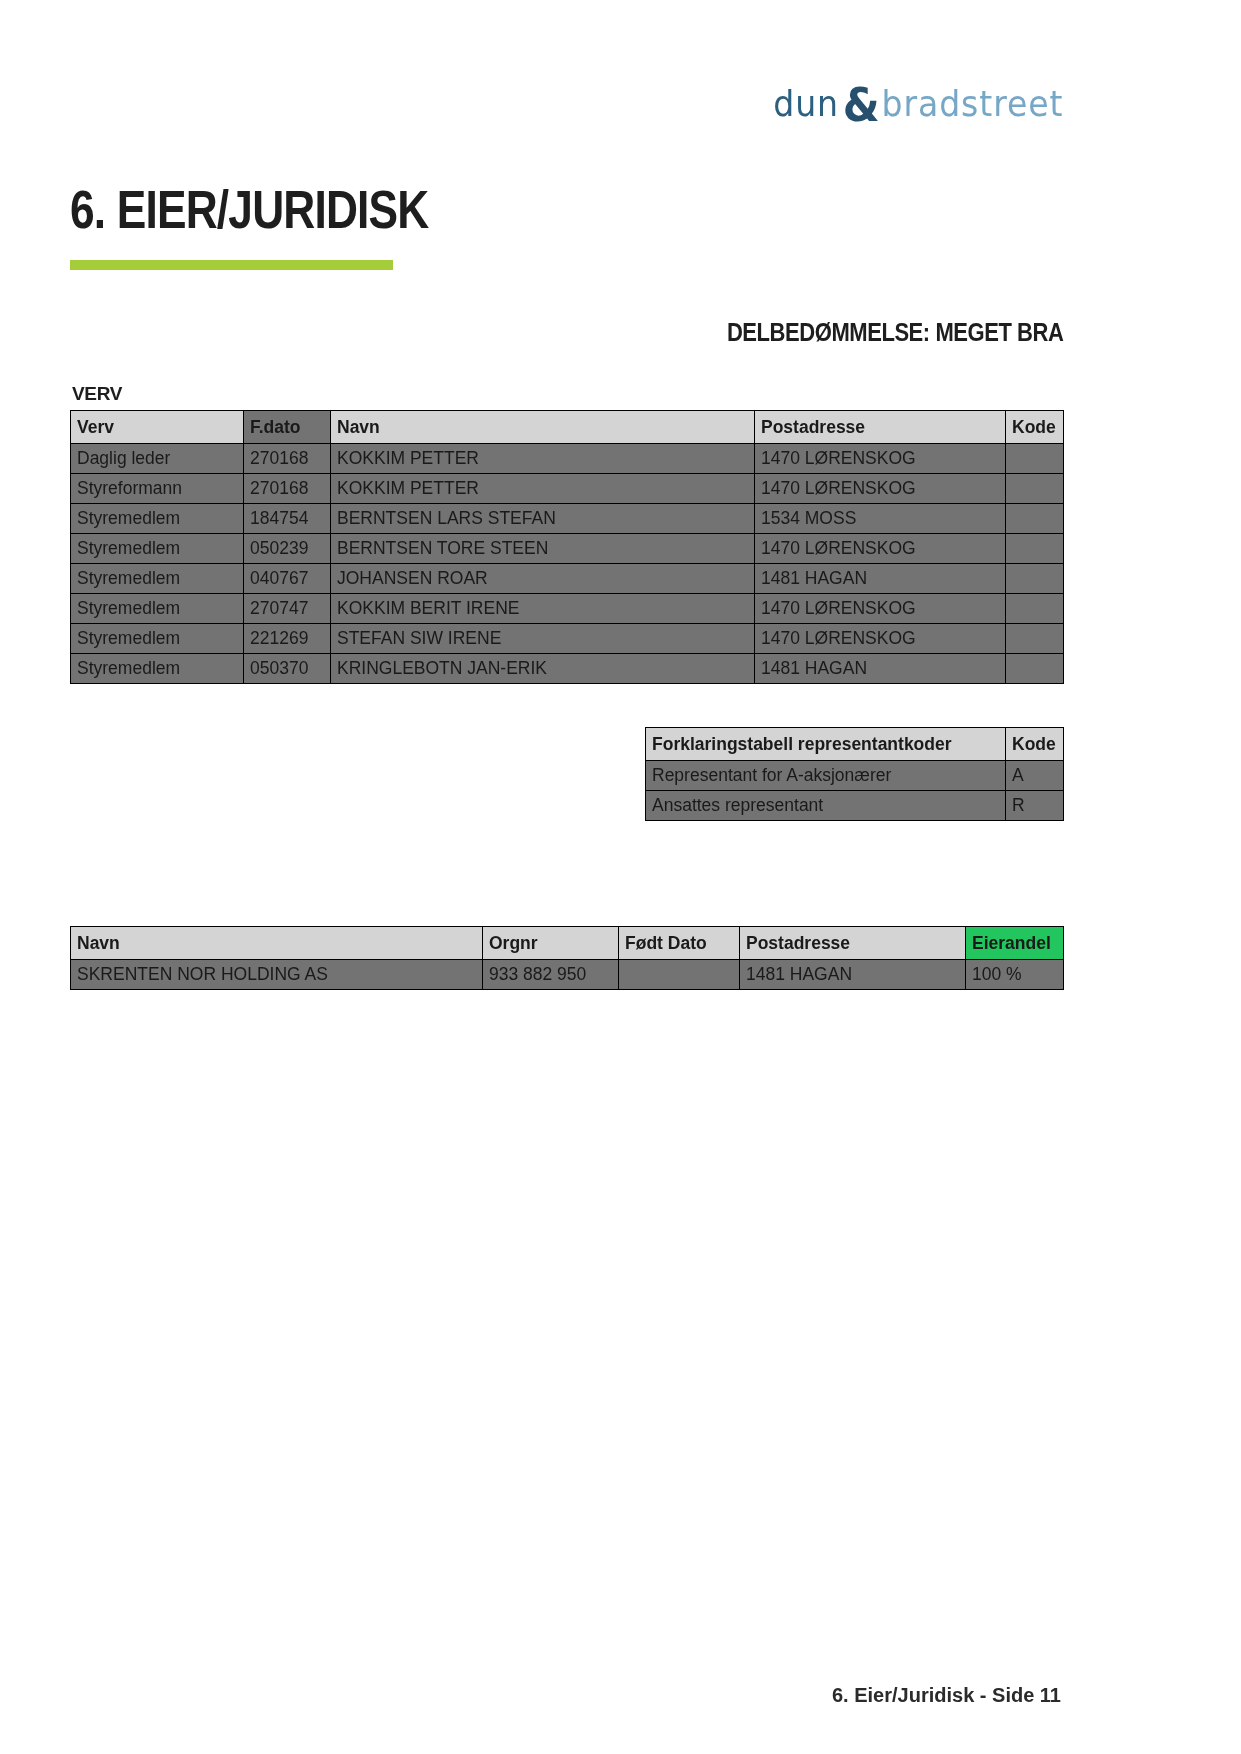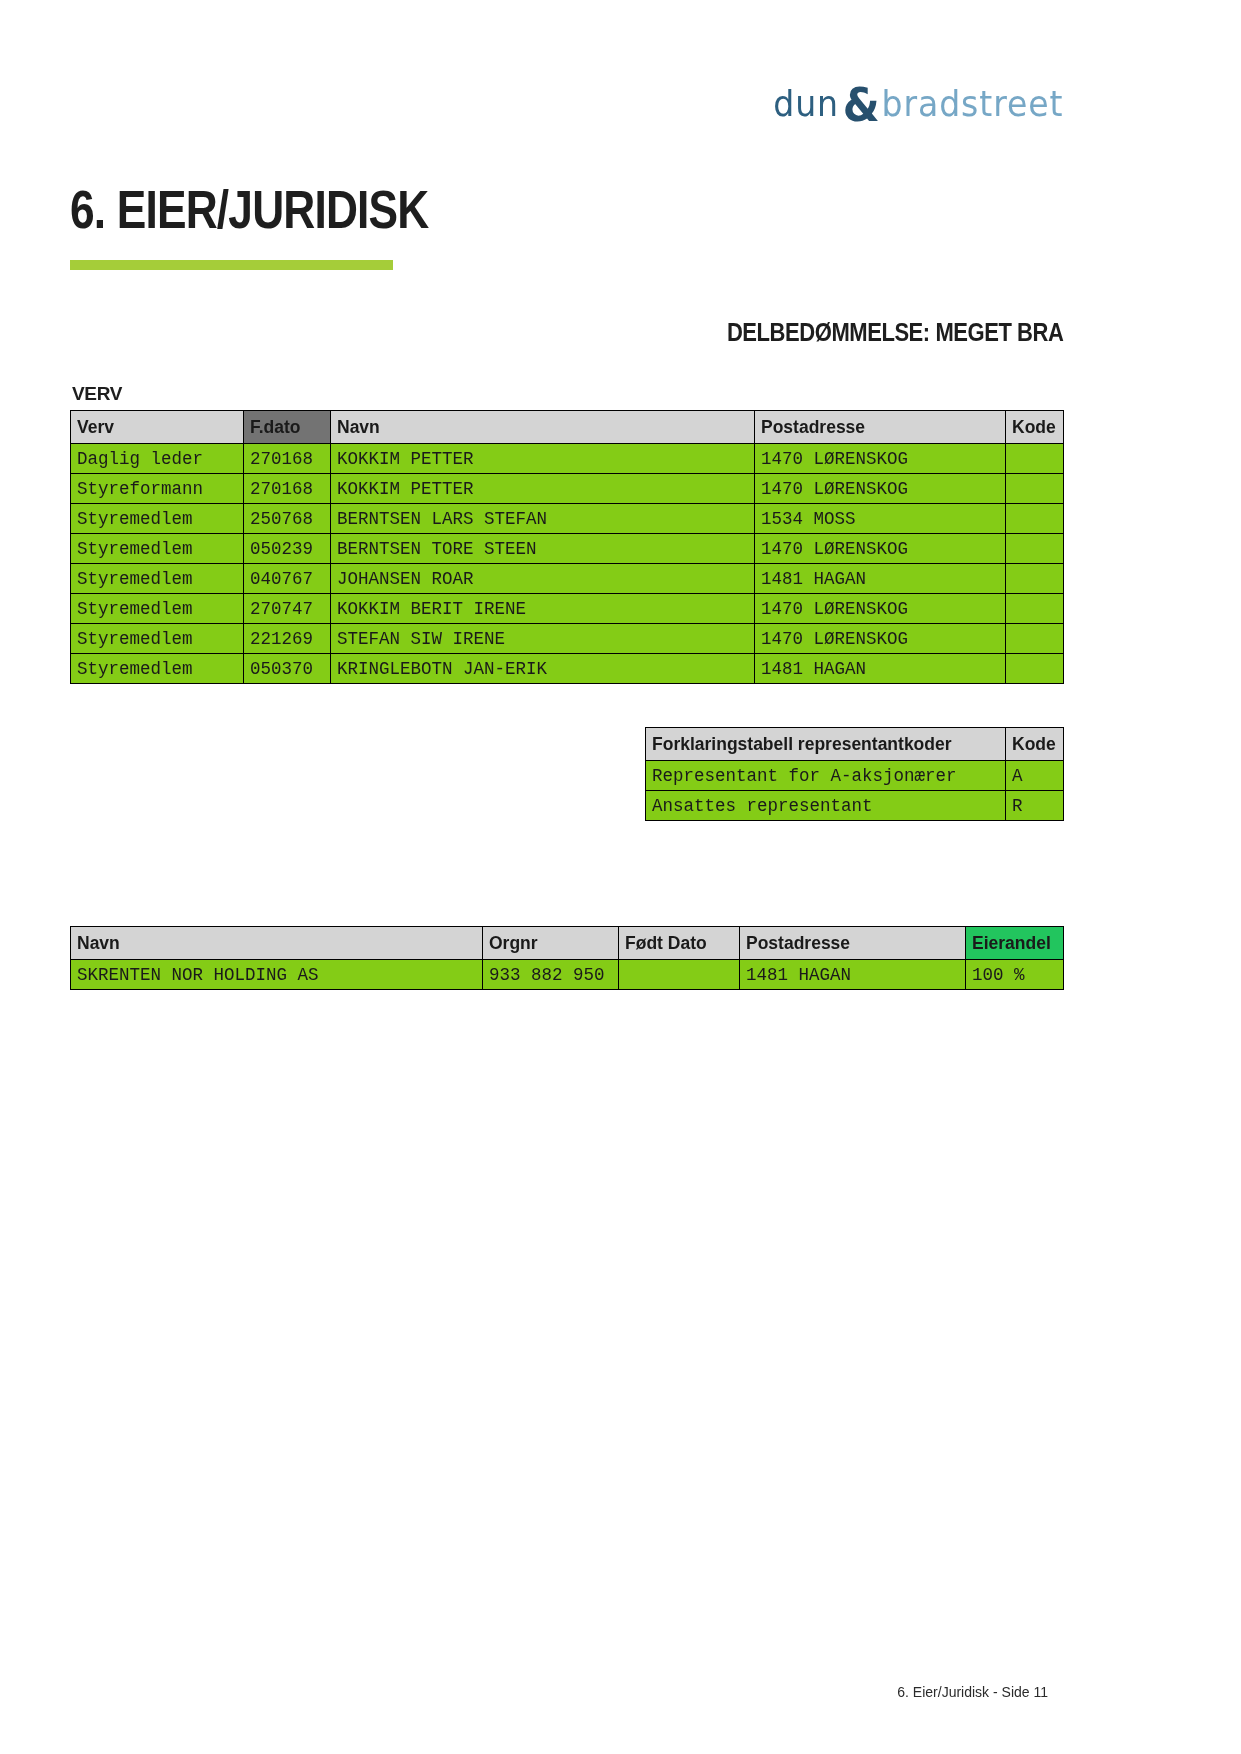--- a/index.html
+++ b/index.html
@@ -66,30 +66,30 @@
     border:1px solid #000;
     text-align:left; vertical-align:middle;
     padding:3px 6px;
     overflow:hidden; white-space:nowrap;
   }
   table.data-table th {
     background:#d4d4d4;
     font-weight:bold;
     height:33px;
   }
-  table.data-table td { height:30px; background:#84cc16;font-family:Liberation Mono, monospace; }
+  table.data-table td { height:30px; background:#737373; }
 
   .verv-table       { left:70px; top:410px;  width:993px; }
   .legend-table     { left:645px; top:727px; width:418px; }
   .aksjonaer-table  { left:70px; top:926px;  width:993px; }
 
   
   .footer {
-    position:absolute; right:193px; top:1684px;
-    font-size:14px; color:#2b2b2b;
+    position:absolute; right:180px; top:1684px;
+    font-size:20px; color:#2b2b2b;font-weight:bold;
   }
 </style>
 </head>
 <body>
 
 <div class="page">
 
   <div class="logo">
     <span class="dun" style="color: rgb(45, 95, 128);">dun</span><span class="amp" style="color: rgb(39, 80, 110);">&amp;</span><span class="bradstreet" style="color: rgb(118, 167, 198);">bradstreet</span>
   </div>
@@ -128,21 +128,21 @@
         </tr>
         <tr>
           <td>Styreformann</td>
           <td>270168</td>
           <td>KOKKIM PETTER</td>
           <td>1470 LØRENSKOG</td>
           <td></td>
         </tr>
         <tr>
           <td>Styremedlem</td>
-          <td>250768</td>
+          <td>184754</td>
           <td>BERNTSEN LARS STEFAN</td>
           <td>1534 MOSS</td>
           <td></td>
         </tr>
         <tr>
           <td>Styremedlem</td>
           <td>050239</td>
           <td>BERNTSEN TORE STEEN</td>
           <td>1470 LØRENSKOG</td>
           <td></td>

